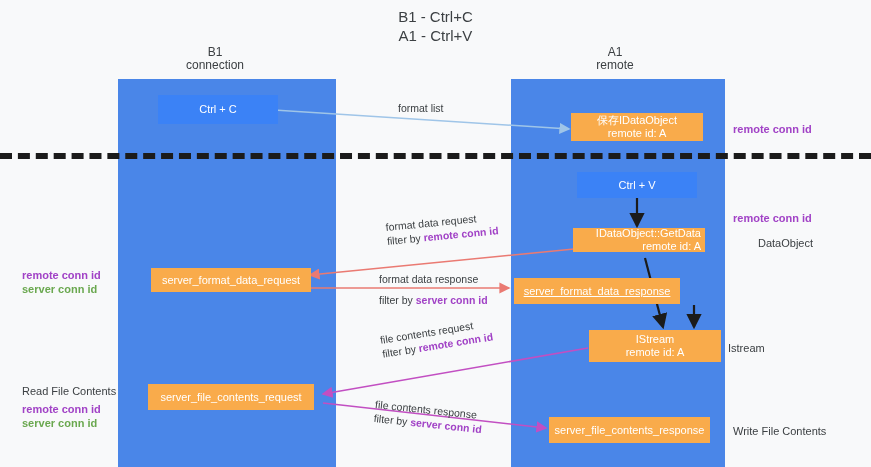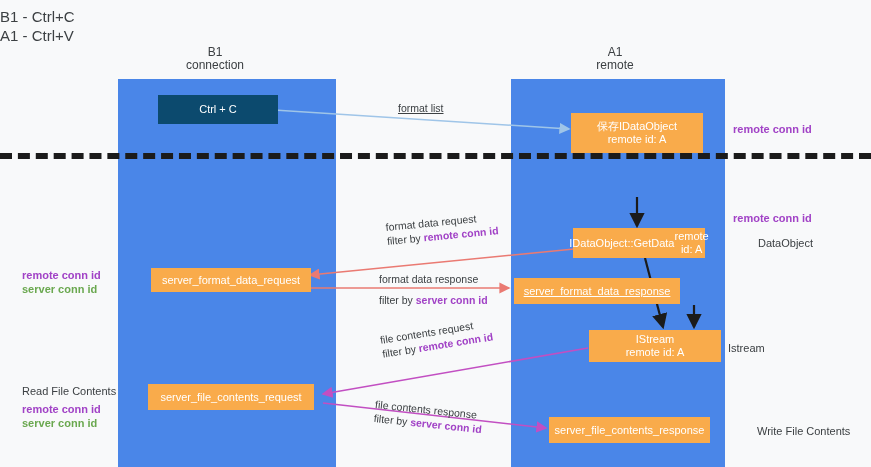--- a/index.html
+++ b/index.html
@@ -22,34 +22,34 @@
     position:absolute;
     display:flex;align-items:center;justify-content:center;
     text-align:center;
     font-size:11px;line-height:13px;
     color:#ffffff;
     box-sizing:border-box;
     padding:2px 4px;
     z-index:6;
   }
   .box.orange{background:#f9ab4b;}
-  .box.green{background:#0c4a6e;}
+  .box.green{background:#3b82f6;}
   .box span{display:block;width:100%;}
 
   
   .side{position:absolute;font-size:11px;line-height:14px;color:#3c4043;z-index:7;}
   .side.purple{color:#a142c6;font-weight:bold;}
   .side.green{color:#6aa84f;font-weight:bold;}
 
   
   .elabel{position:absolute;font-size:10.5px;line-height:14px;color:#3c4043;z-index:8;white-space:nowrap;}
   .elabel .p{color:#a142c6;font-weight:bold;}
 
   
-  #title{position:absolute;left:0;top:7px;width:871px;text-align:left;
+  #title{position:absolute;left:0;top:7px;width:871px;text-align:center;
     font-size:15px;line-height:19px;color:#3c4043;}
 
   svg#wires{position:absolute;left:0;top:0;width:871px;height:467px;z-index:5;pointer-events:none;}
   .dashline{position:absolute;left:0;top:153px;width:871px;height:0;
      border-top:6px dashed #1b1b1b;z-index:9;}
 </style>
 </head>
 <body>
 
 <div id="stage">
@@ -103,27 +103,30 @@
 
     <line x1="323" y1="403" x2="546" y2="428" stroke="#c24fc2" stroke-width="1.6" marker-end="url(#ah-mag)"></line>
   </svg>
 
   <div class="dashline"></div>
 
   <div class="box green" style="left:158px;top:95px;width:120px;height:29px;">
     <span>Ctrl + C</span>
   </div>
 
-  <div class="box orange" style="left:571px;top:113px;width:132px;height:40px;flex-direction:column;">
+  <div class="box orange" style="left:571px;top:113px;width:132px;height:28px;flex-direction:column;">
     <span>保存IDataObject</span>
     <span>remote id: A</span>
   </div>
 
+  <div class="box green" style="left:577px;top:172px;width:120px;height:26px;">
+    <span>Ctrl + V</span>
+  </div>
 
-  <div class="box orange" style="left:573px;top:228px;width:132px;height:30px;flex-direction:row;">
+  <div class="box orange" style="left:573px;top:228px;width:132px;height:24px;flex-direction:column;text-align:right;">
     <span>IDataObject::GetData</span>
     <span>remote id: A</span>
   </div>
 
   <div class="box orange" style="left:151px;top:268px;width:160px;height:24px;">
     <span>server_format_data_request</span>
   </div>
 
   <div class="box orange" style="left:514px;top:278px;width:166px;height:26px;text-decoration:underline;">
     <span>server_format_data_response</span>
@@ -135,21 +138,21 @@
   </div>
 
   <div class="box orange" style="left:148px;top:384px;width:166px;height:26px;">
     <span>server_file_contents_request</span>
   </div>
 
   <div class="box orange" style="left:549px;top:417px;width:161px;height:26px;">
     <span>server_file_contents_response</span>
   </div>
 
-  <div class="elabel" style="left:398px;top:101px;text-decoration:underline;">format list</div>
+  <div class="elabel" style="left:398px;top:101px;">format list</div>
 
   <div class="elabel" style="left:385px;top:220px;transform:rotate(-5.5deg);transform-origin:left top;">
     <div>format data request</div>
     <div><span>filter by </span><span class="p">remote conn id</span></div>
   </div>
 
   <div class="elabel" style="left:379px;top:272px;">
     <div>format data response</div>
     <div style="margin-top:7px;"><span>filter by </span><span class="p">server conn id</span></div>
   </div>
@@ -161,21 +164,21 @@
 
   <div class="elabel" style="left:376px;top:397px;transform:rotate(6deg);transform-origin:left top;">
     <div>file contents response</div>
     <div><span>filter by </span><span class="p">server conn id</span></div>
   </div>
 
   <div class="side purple" style="left:733px;top:122px;">remote conn id</div>
   <div class="side purple" style="left:733px;top:211px;">remote conn id</div>
   <div class="side" style="left:733px;top:236px;padding-left:25px;">DataObject</div>
   <div class="side" style="left:728px;top:341px;">Istream</div>
-  <div class="side" style="left:757px;top:424px;text-align:right;">Write File Contents</div>
+  <div class="side" style="left:733px;top:424px;text-align:right;">Write File Contents</div>
 
   <div class="side purple" style="left:22px;top:268px;">remote conn id</div>
   <div class="side green" style="left:22px;top:282px;">server conn id</div>
 
   <div class="side" style="left:22px;top:384px;text-align:center;">Read File Contents</div>
   <div class="side purple" style="left:22px;top:402px;">remote conn id</div>
   <div class="side green" style="left:22px;top:416px;">server conn id</div>
 
 </div>
 

